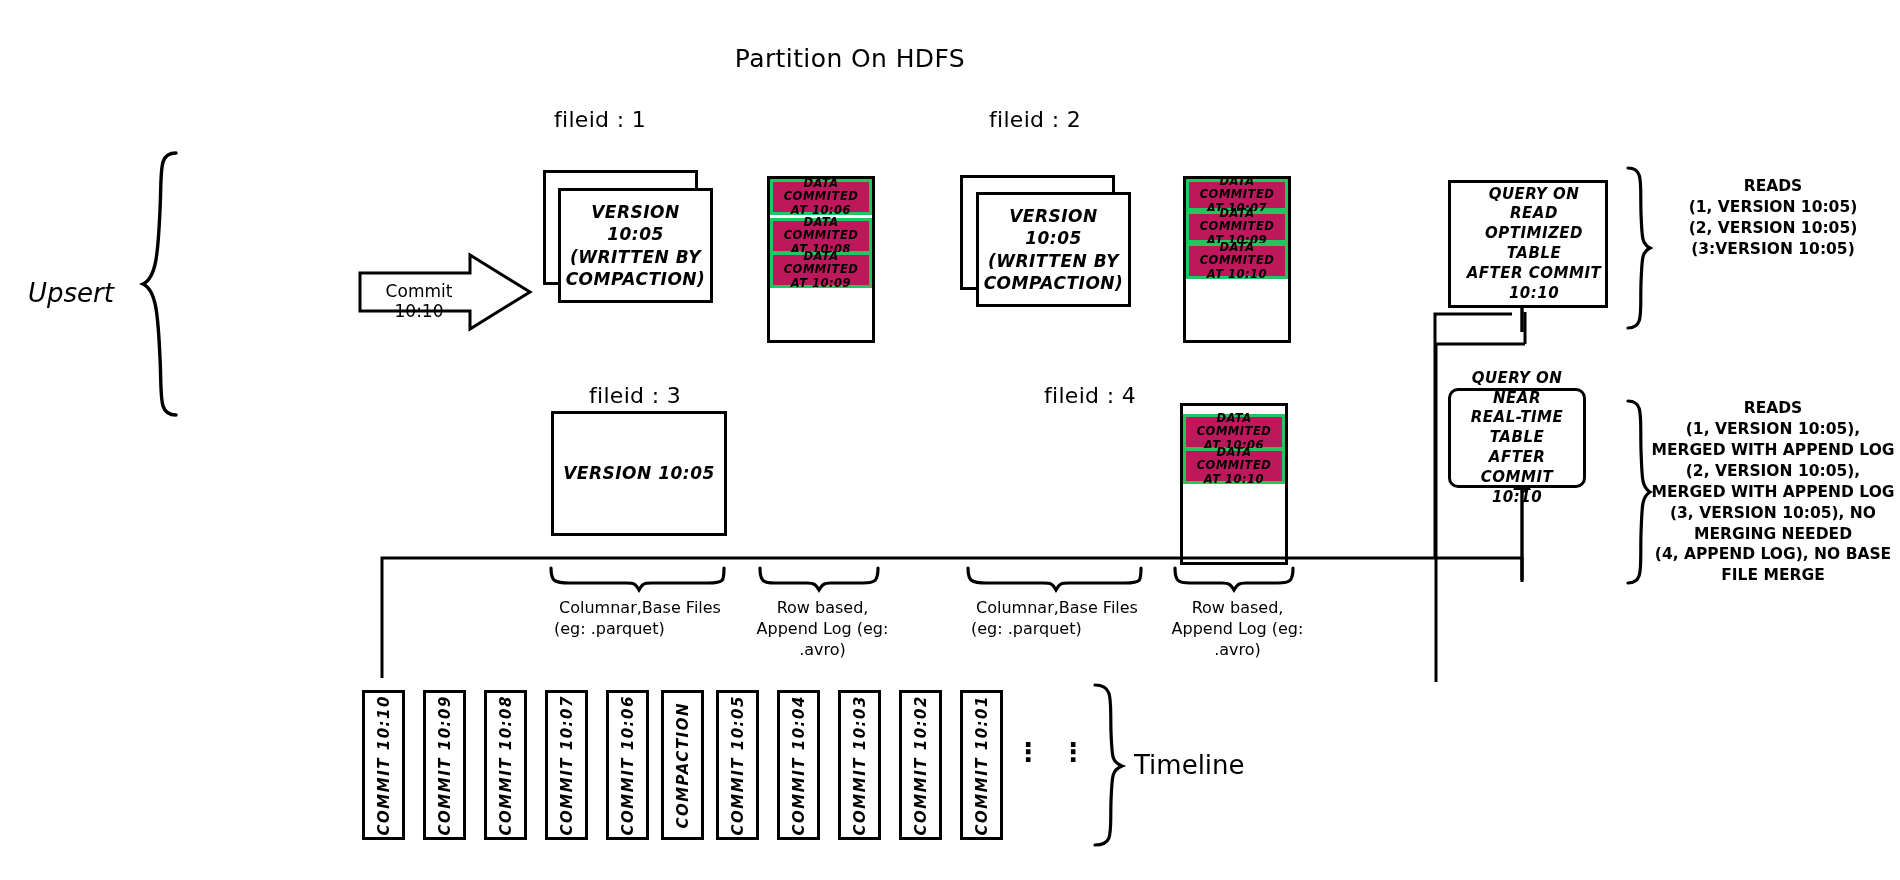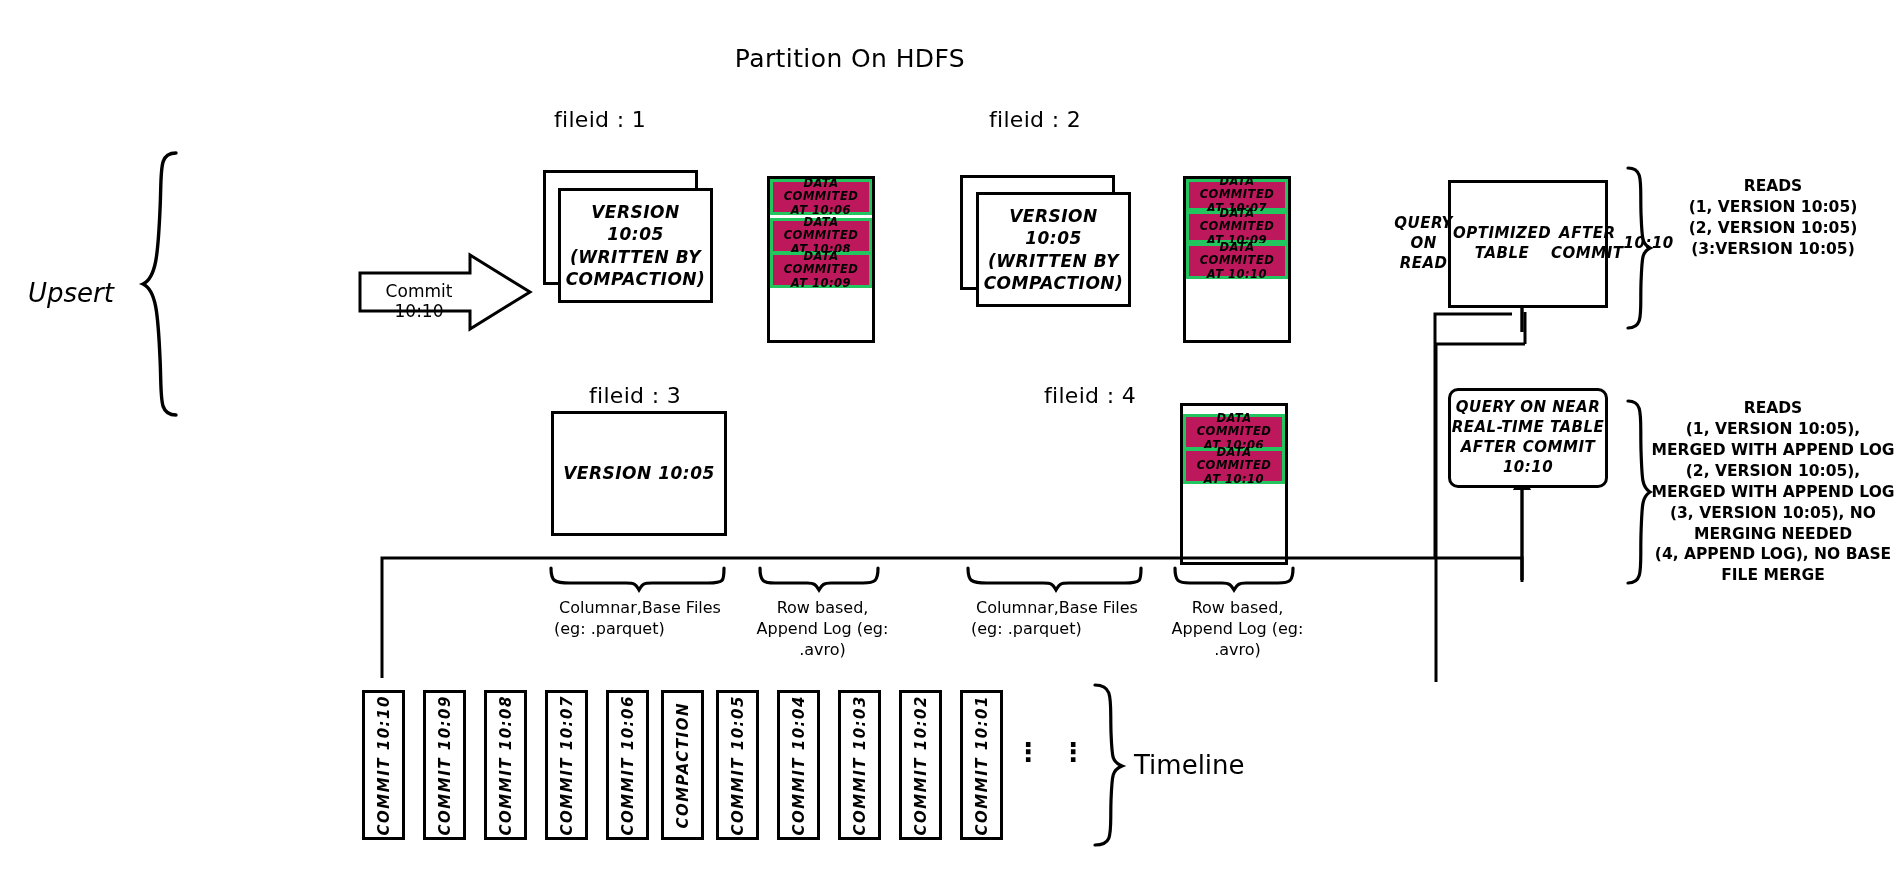--- a/index.html
+++ b/index.html
@@ -175,40 +175,40 @@
 
   <svg class="abs" style="left:380px;top:330px;width:1180px;height:350px;">
 
     <path d="M 2 348 L 2 228 L 1142 228 L 1142 252" fill="none" stroke="#000" stroke-width="3"></path>
 
     <path d="M 1055 229 L 1055 -16 L 1132 -16" fill="none" stroke="#000" stroke-width="3"></path>
 
     <path d="M 1132 -16 L 1132 -16" fill="none" stroke="#000" stroke-width="3"></path>
   </svg>
 
-  <div class="abs bx hand boxlabel" style="left:1448px;top:180px;width:160px;height:128px;flex-direction:row;font-size:15px;padding-left:12px;">
+  <div class="abs bx hand boxlabel" style="left:1448px;top:180px;width:160px;height:128px;flex-direction:column;font-size:15px;padding-left:12px;">
     <span>QUERY ON READ</span>
     <span>OPTIMIZED TABLE</span>
     <span>AFTER COMMIT</span>
     <span>10:10</span>
   </div>
 
   <svg class="abs" style="left:1622px;top:165px;width:30px;height:168px;">
     <path d="M6 3 C 22 3, 18 18, 19 48 C 20 74, 20 79, 28 83
              C 20 87, 20 92, 19 118 C 18 148, 22 163, 6 163" fill="none" stroke="#000" stroke-width="3.2" stroke-linecap="round"></path>
   </svg>
 
   <div class="abs readtxt" style="left:1648px;top:176px;width:250px;">
     <div>READS</div>
     <div>(1, VERSION 10:05)</div>
     <div>(2, VERSION 10:05)</div>
     <div>(3:VERSION 10:05)</div>
   </div>
 
-  <div class="abs bx hand boxlabel" style="left:1448px;top:388px;width:160px;height:100px;flex-direction:column;font-size:15px;border-radius:10px;">
+  <div class="abs bx hand boxlabel" style="left:1448px;top:388px;width:138px;height:100px;flex-direction:column;font-size:15px;border-radius:10px;">
     <span>QUERY ON NEAR</span>
     <span>REAL-TIME TABLE</span>
     <span>AFTER COMMIT</span>
     <span>10:10</span>
   </div>
 
   <svg class="abs" style="left:1622px;top:398px;width:30px;height:190px;">
     <path d="M6 3 C 22 3, 18 18, 19 52 C 20 82, 20 89, 28 94
              C 20 99, 20 106, 19 136 C 18 170, 22 185, 6 185" fill="none" stroke="#000" stroke-width="3.2" stroke-linecap="round"></path>
   </svg>

